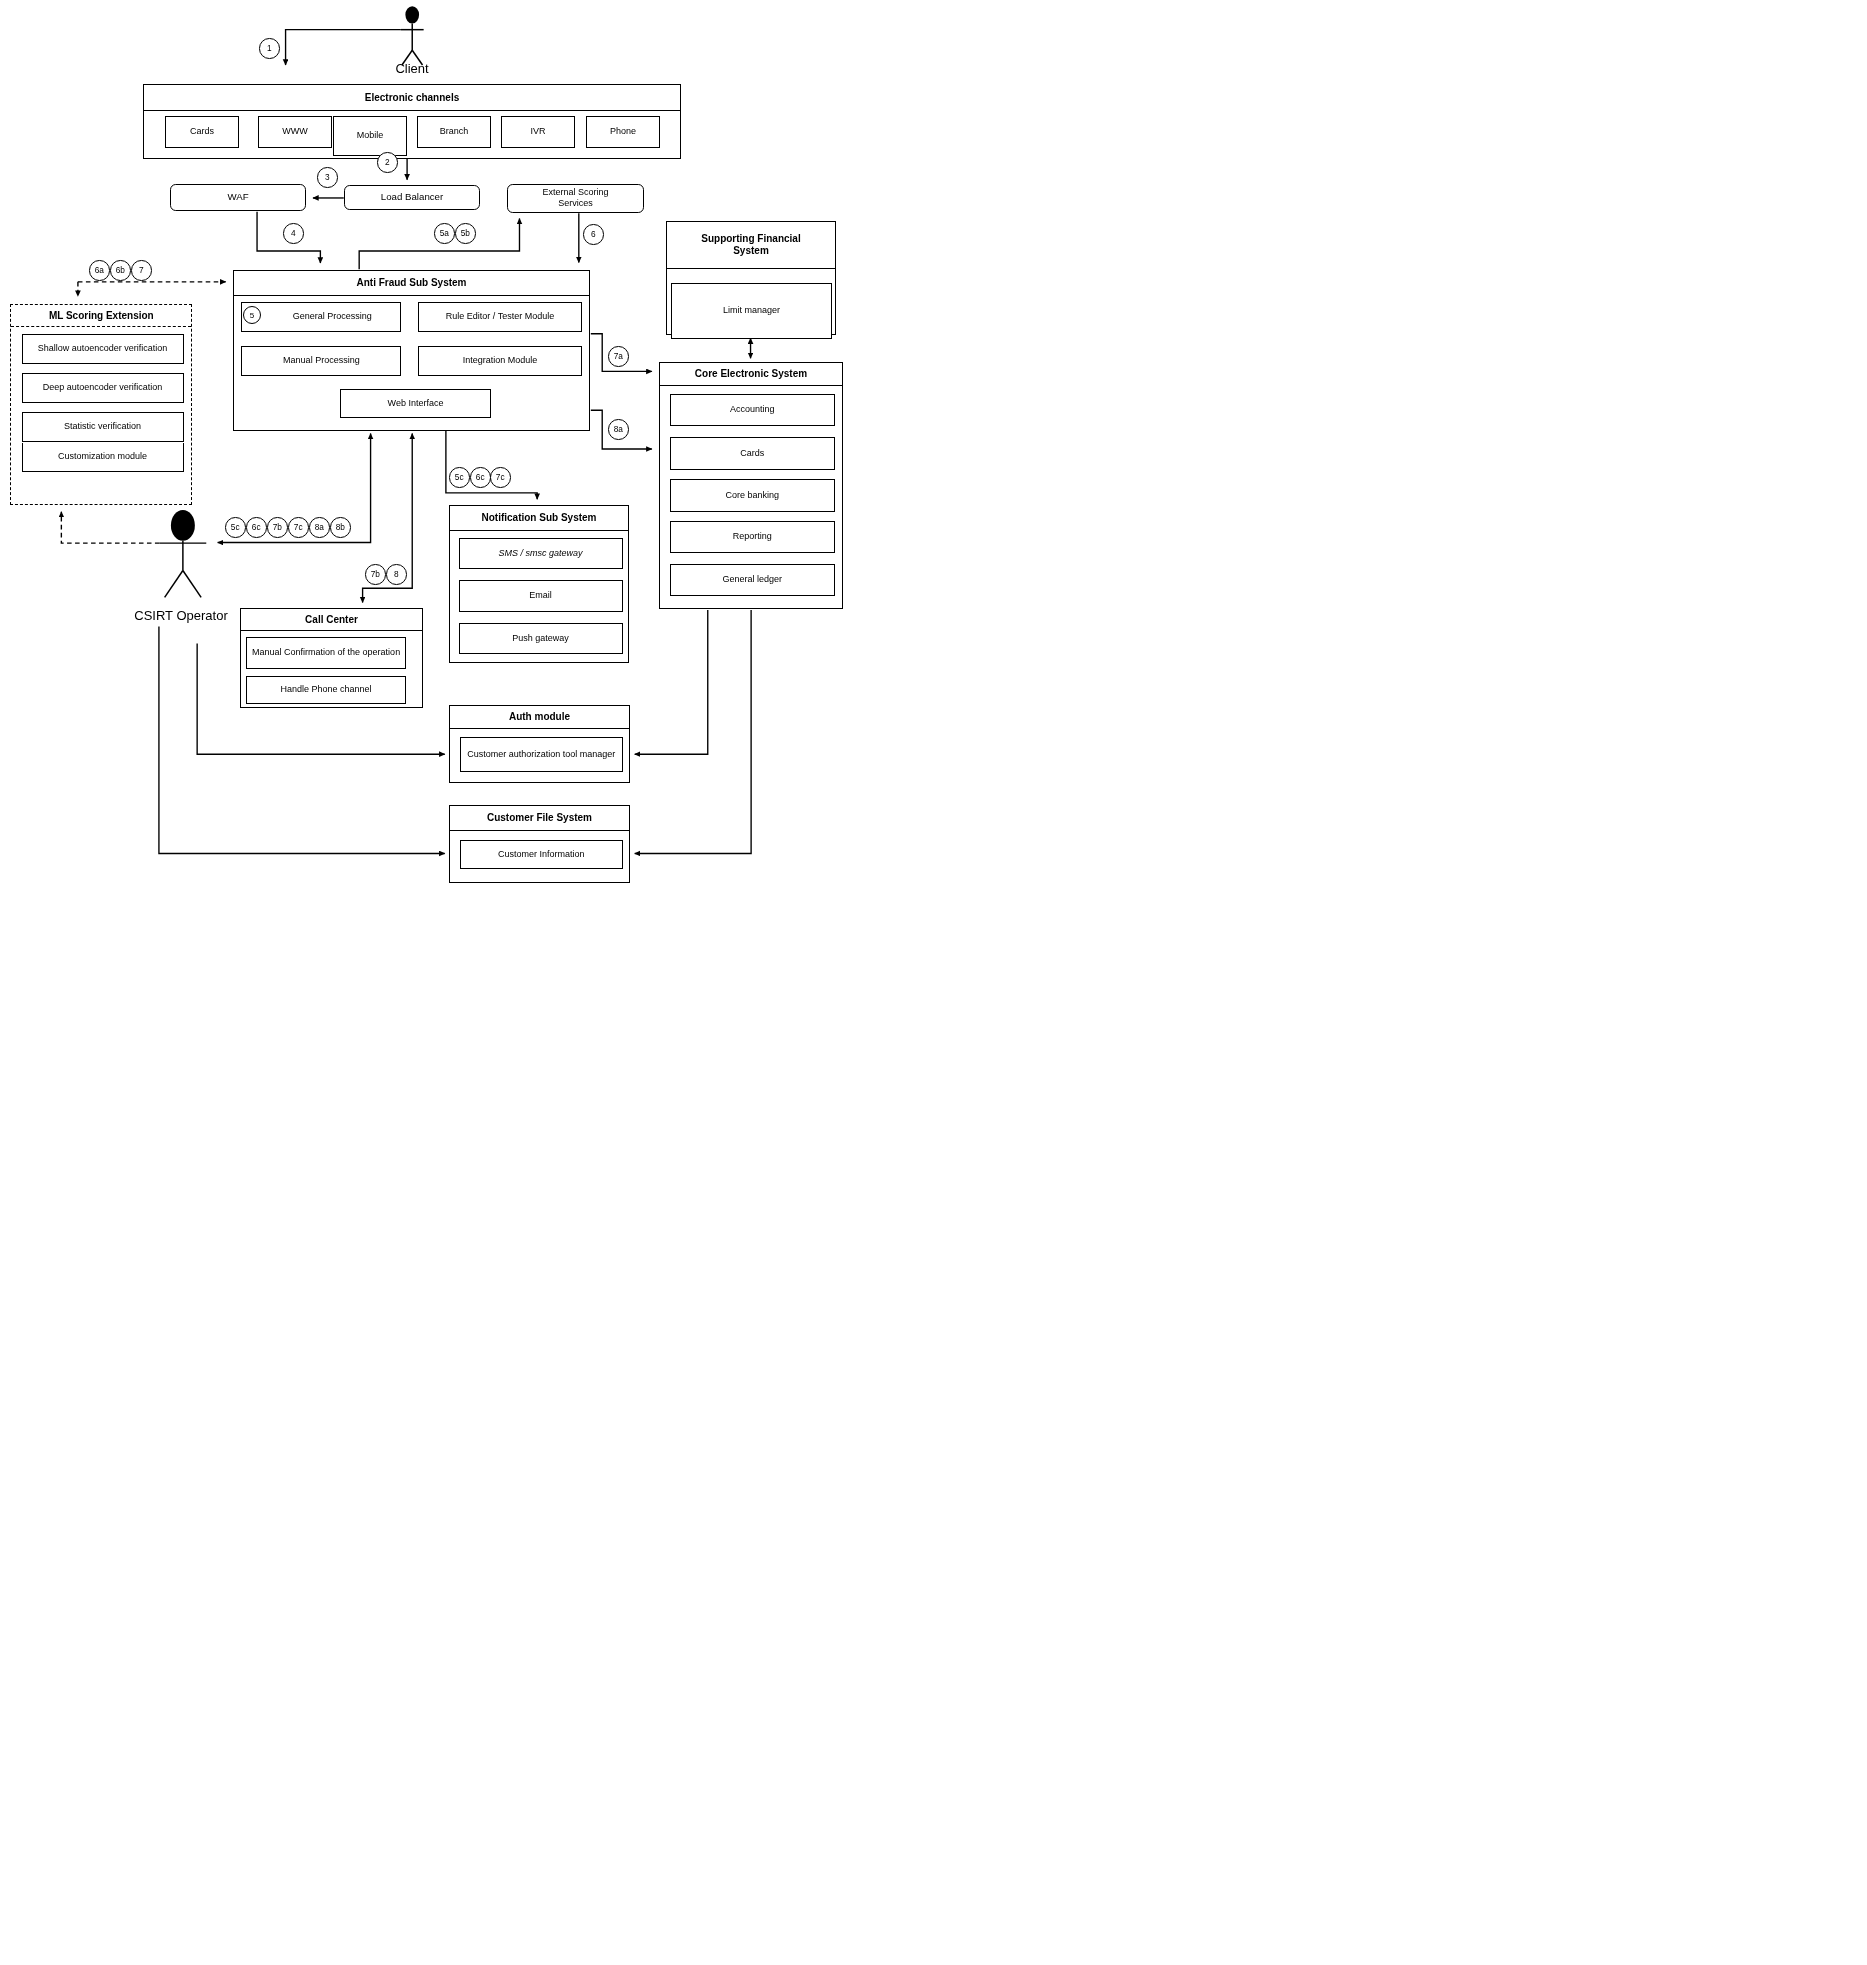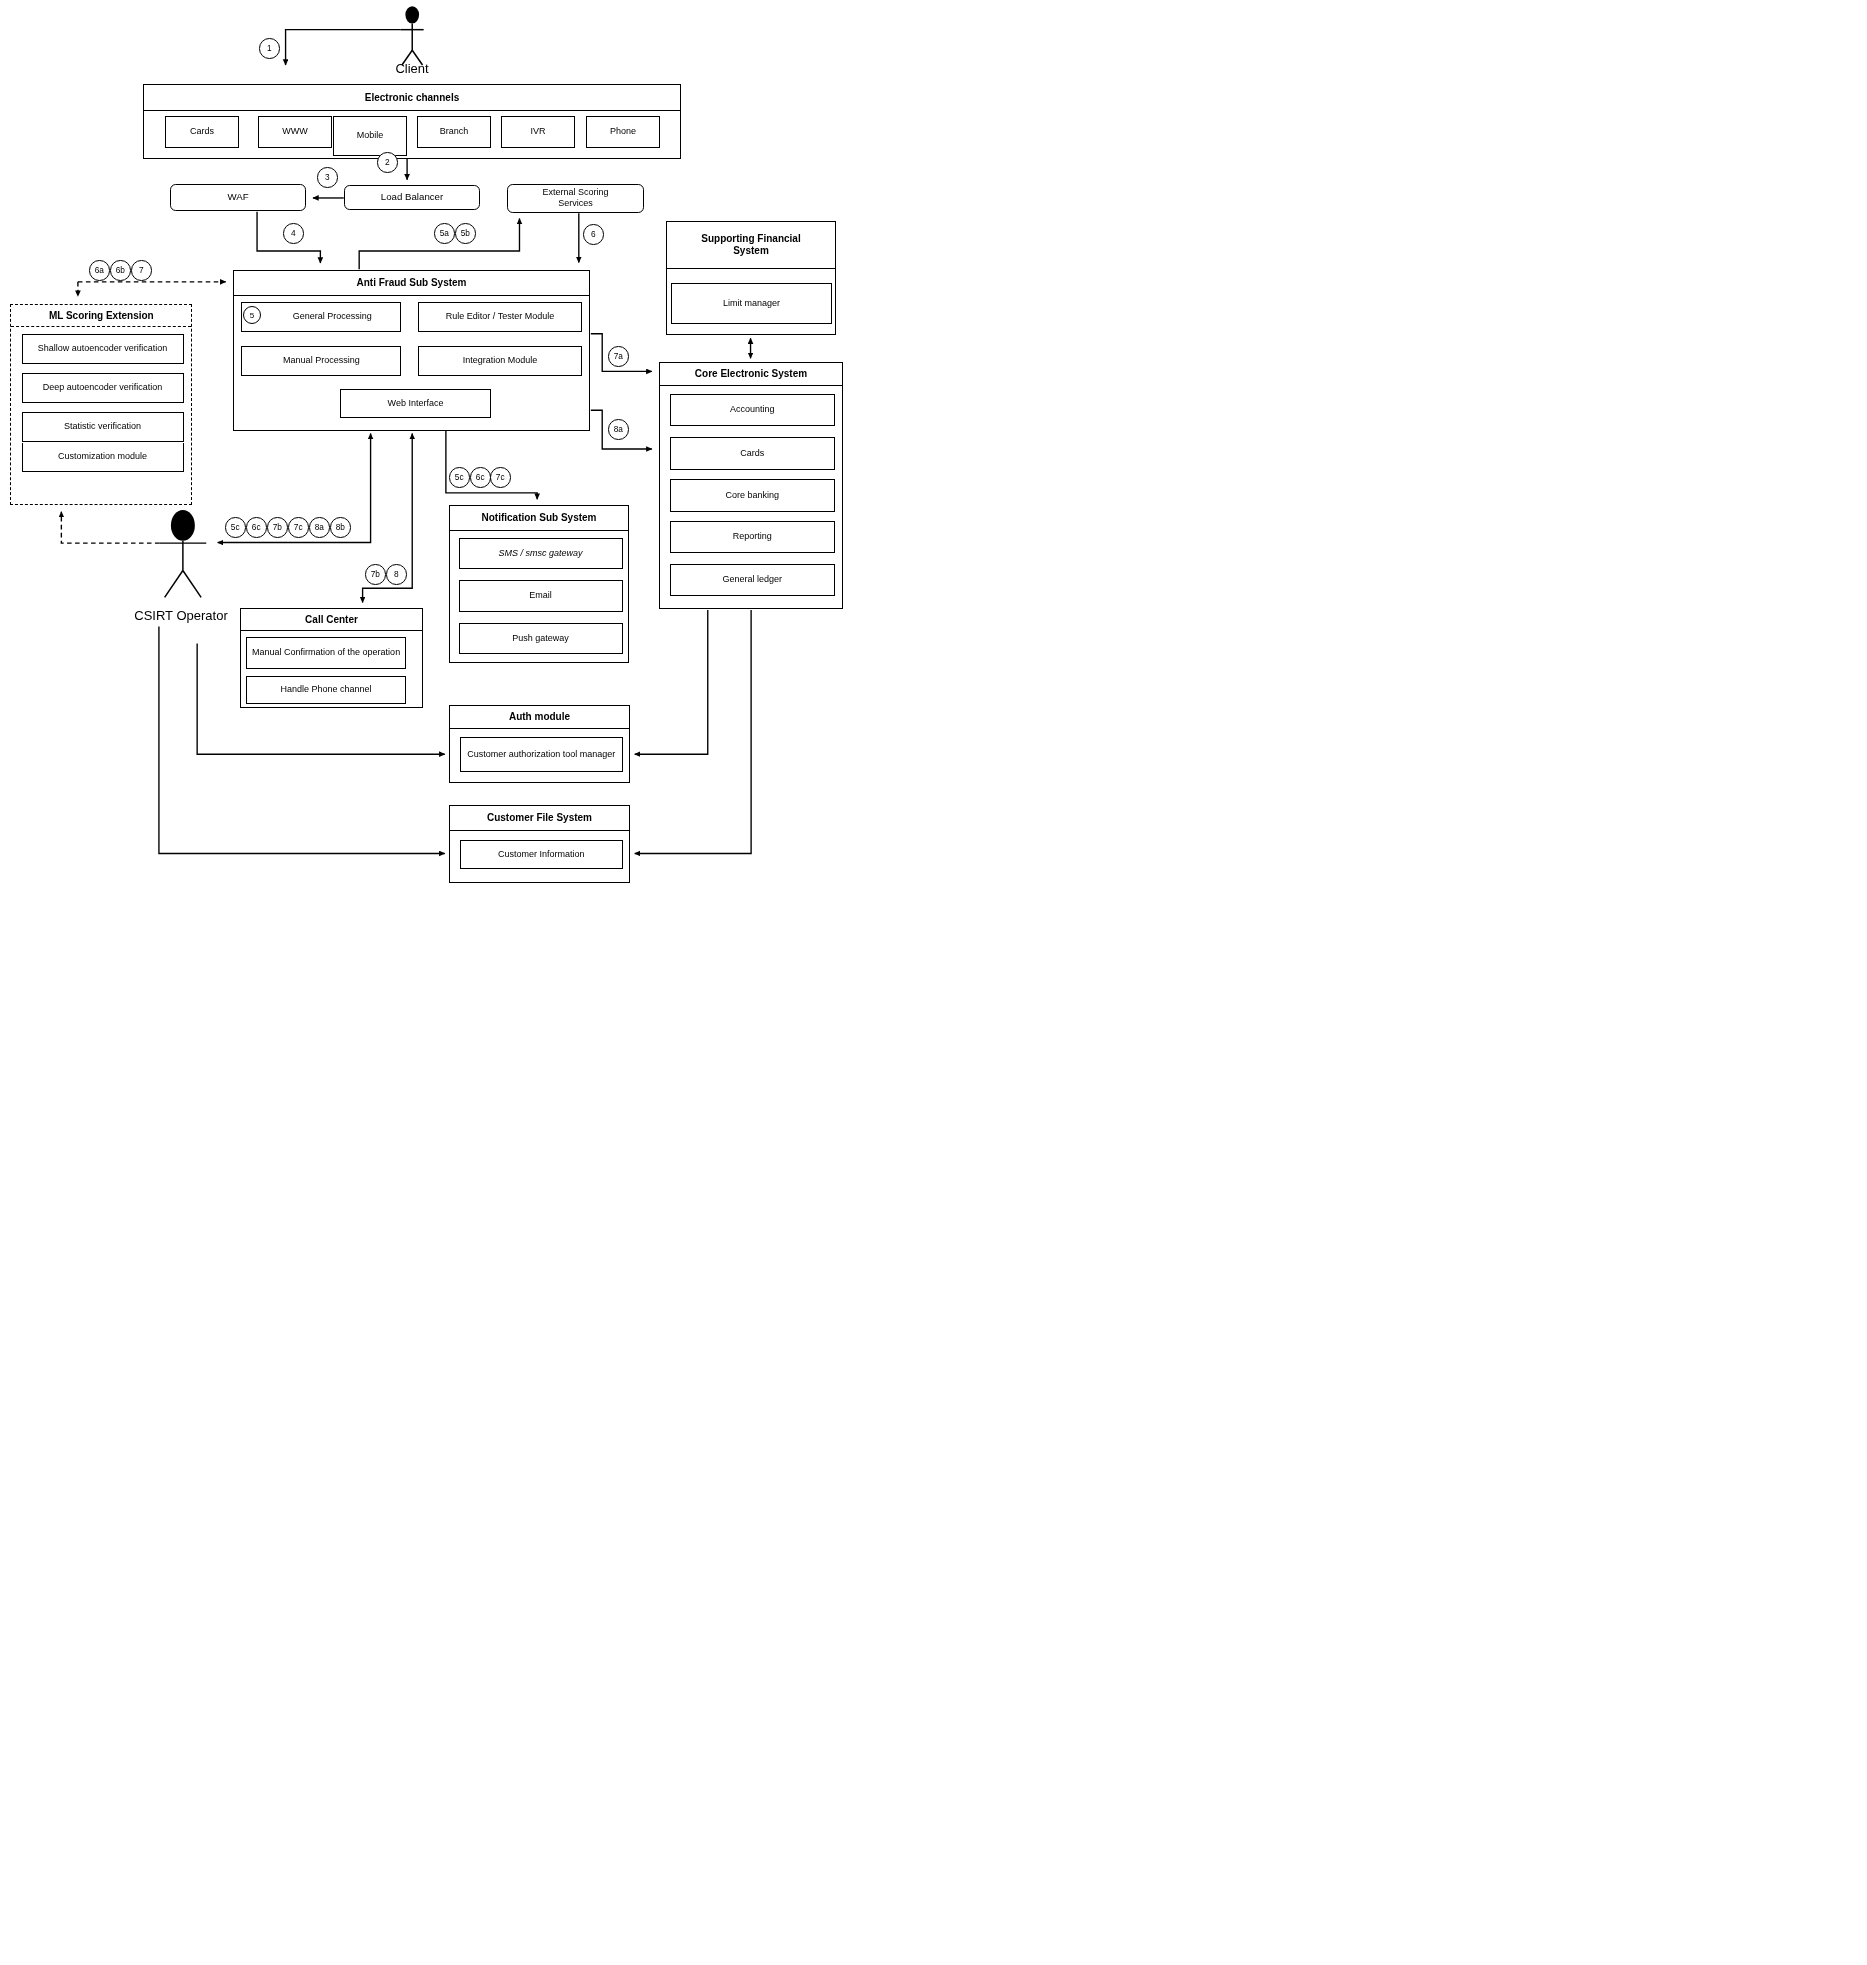--- a/index.html
+++ b/index.html
@@ -122,21 +122,21 @@
   <div class="box dashed" style="left:10.3px;top:304px;width:182px;height:201px;">
     <div class="box-title" style="height:22px;">ML Scoring Extension</div>
     <div class="item" style="left:10.3px;top:28.5px;width:162px;height:30px;">Shallow autoencoder verification</div>
     <div class="item" style="left:10.3px;top:68px;width:162px;height:30px;">Deep autoencoder verification</div>
     <div class="item" style="left:10.3px;top:107px;width:162px;height:30px;">Statistic verification</div>
     <div class="item" style="left:10.3px;top:138px;width:162px;height:29px;border-top-width:0;">Customization module</div>
   </div>
 
   <div class="box" style="left:666px;top:221px;width:170px;height:114px;">
     <div class="box-title" style="height:47px;padding:0 23px;">Supporting Financial System</div>
-    <div class="item" style="left:4px;top:61px;width:161px;height:41px;">Limit manager</div>
+    <div class="item" style="left:4px;top:61px;width:161px;height:56px;">Limit manager</div>
   </div>
 
   <div class="box" style="left:659px;top:362px;width:184px;height:247px;">
     <div class="box-title" style="height:23.4px;">Core Electronic System</div>
     <div class="item" style="left:9.7px;top:31px;width:165px;height:32px;">Accounting</div>
     <div class="item" style="left:9.7px;top:74px;width:165px;height:33px;">Cards</div>
     <div class="item" style="left:9.7px;top:116px;width:165px;height:33px;">Core banking</div>
     <div class="item" style="left:9.7px;top:158px;width:165px;height:32px;">Reporting</div>
     <div class="item" style="left:9.7px;top:201px;width:165px;height:32px;">General ledger</div>
   </div>

